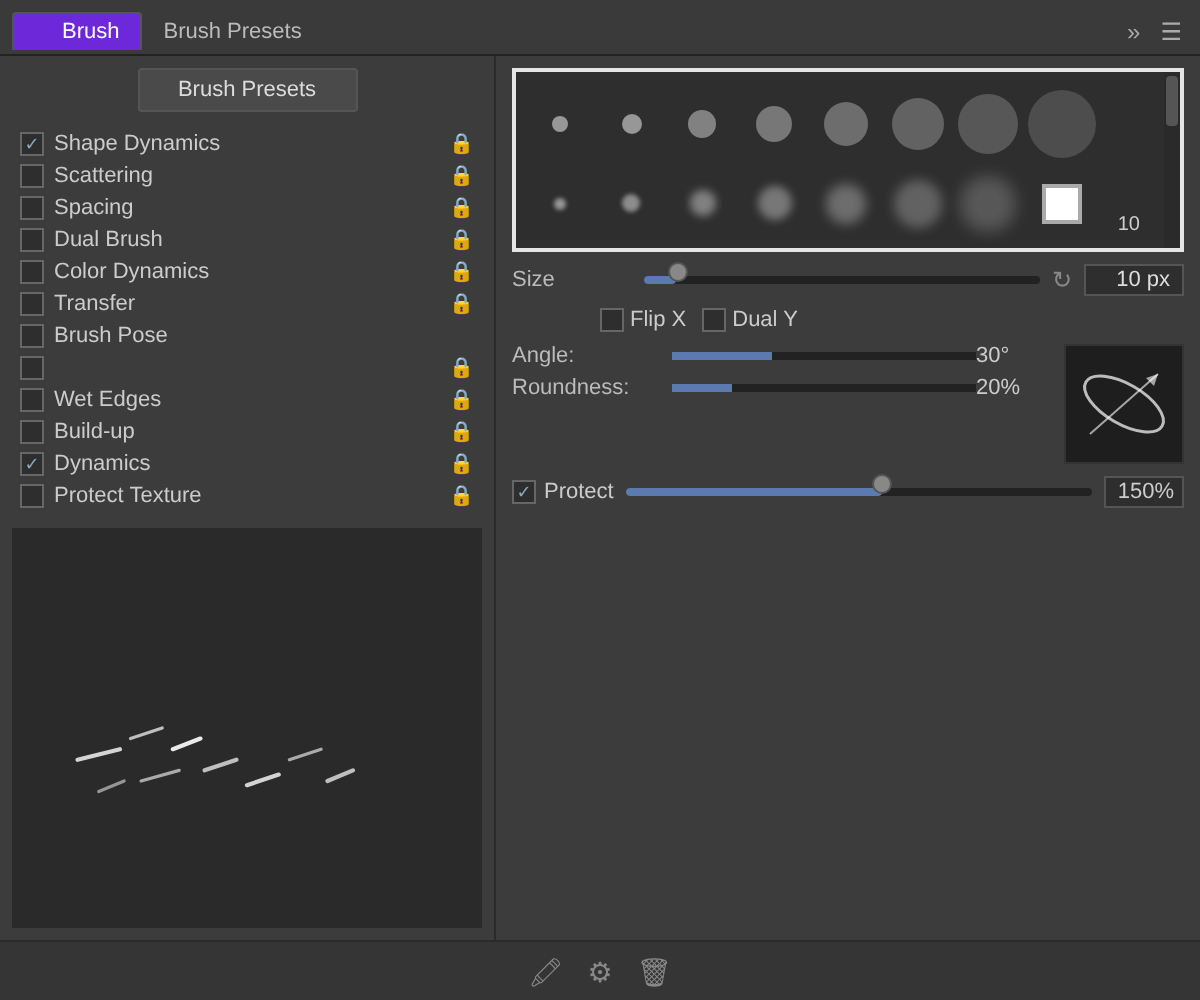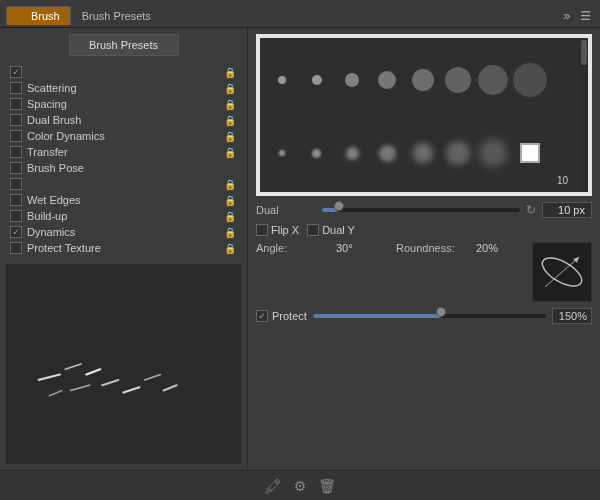--- a/index.html
+++ b/index.html
@@ -33,21 +33,21 @@
     .tab {
       padding: 3px 10px;
       font-size: 11px;
       color: #bbb;
       cursor: pointer;
       border: 1px solid transparent;
       border-bottom: none;
       border-radius: 2px 2px 0 0;
     }
     .tab.active {
-      background: #a16207;
+      background: #6d28d9;
       color: #fff;
       border-color: #555;
       padding-left: 24px;
     }
     .tab-icons {
       margin-left: auto;
       display: flex;
       gap: 4px;
       align-items: center;
     }
@@ -197,20 +197,21 @@
       position: absolute;
       top: -3px;
       border: 1px solid #555;
     }
 
     
     .flip-row {
       display: flex;
       align-items: flex-end;
       gap: 8px;
+      margin-left: 44px;
     }
     .checkbox-label {
       display: flex;
       align-items: center;
       gap: 3px;
       cursor: pointer;
     }
     .cb {
       width: 12px;
       height: 12px;
@@ -311,22 +312,22 @@
     }
 
     .angle-roundness-container {
       display: flex;
       align-items: flex-start;
       gap: 4px;
     }
     .angle-roundness-props {
       flex: 1;
       display: flex;
-      flex-direction: row;
-      gap: 20px;
+      flex-direction: column;
+      gap: 4px;
     }
   </style>
 </head>
 <body>
 <div class="panel">
 
   <div class="tabs-bar">
     <div class="tab active">Brush</div>
     <div class="tab">Brush Presets</div>
     <div class="tab-icons">
@@ -338,20 +339,21 @@
   <div class="content">
 
     <div class="left-panel">
       <button class="brush-presets-btn">Brush Presets</button>
 
       <div class="panel-list">
 
 
         <div class="list-item">
           <div class="check-box checked">✓</div>
+          <span class="label">Shape Dynamics</span>
           <span class="lock-icon">🔒</span>
         </div>
 
         <div class="list-item">
           <div class="check-box"></div>
           <span class="label">Scattering</span>
           <span class="lock-icon">🔒</span>
         </div>
 
         <div class="list-item">
@@ -425,21 +427,21 @@
           <line x1="40" y1="75" x2="52" y2="70" stroke="white" stroke-width="1.5" stroke-linecap="round" opacity="0.5"></line>
           <line x1="110" y1="72" x2="125" y2="67" stroke="white" stroke-width="2" stroke-linecap="round" opacity="0.8"></line>
           <line x1="130" y1="60" x2="145" y2="55" stroke="white" stroke-width="1.5" stroke-linecap="round" opacity="0.6"></line>
           <line x1="148" y1="70" x2="160" y2="65" stroke="white" stroke-width="2" stroke-linecap="round" opacity="0.7"></line>
         </svg>
       </div>
     </div>
 
     <div class="right-panel">
 
-      <div style="position:relative; height:162px; background:#2e2e2e; border:4px solid #e5e5e5; overflow:hidden;text-align:right;">
+      <div style="position:relative; height:92px; background:#2e2e2e; border:2px solid #e5e5e5; overflow:hidden;text-align:right;">
         <div style="display:grid; grid-template-columns: repeat(9,1fr); padding:6px; gap:4px; height:100%;">
 
           <div style="display:flex;align-items:center;justify-content:center;">
               <div style="width:8px;height:8px;background:rgba(255,255,255,0.5);border-radius:50%;"></div>
             </div>
           <div style="display:flex;align-items:center;justify-content:center;">
               <div style="width:10px;height:10px;background:rgba(255,255,255,0.5);border-radius:50%;"></div>
             </div>
           <div style="display:flex;align-items:center;justify-content:center;">
               <div style="width:14px;height:14px;background:rgba(255,255,255,0.4);border-radius:50%;"></div>
@@ -489,21 +491,21 @@
         </div>
 
         <div style="position:absolute;bottom:6px;right:20px;color:#ccc;font-size:10px;">10</div>
 
         <div style="position:absolute;right:0;top:0;width:8px;height:100%;background:#2a2a2a;">
           <div style="width:6px;height:25px;background:#555;margin:2px auto;border-radius:2px;"></div>
         </div>
       </div>
 
       <div class="size-row">
-        <span class="size-label">Dual</span>
+        <span class="size-label">Size</span>
         <div style="flex:1;position:relative;height:12px;">
           <div class="slider-track">
             <div class="slider-fill" style="width:8%;"></div>
           </div>
           <div class="slider-thumb" style="left:6%;"></div>
         </div>
         <span class="size-reset">↻</span>
         <input class="size-value" type="text" value="10 px" style="">
       </div>
 

